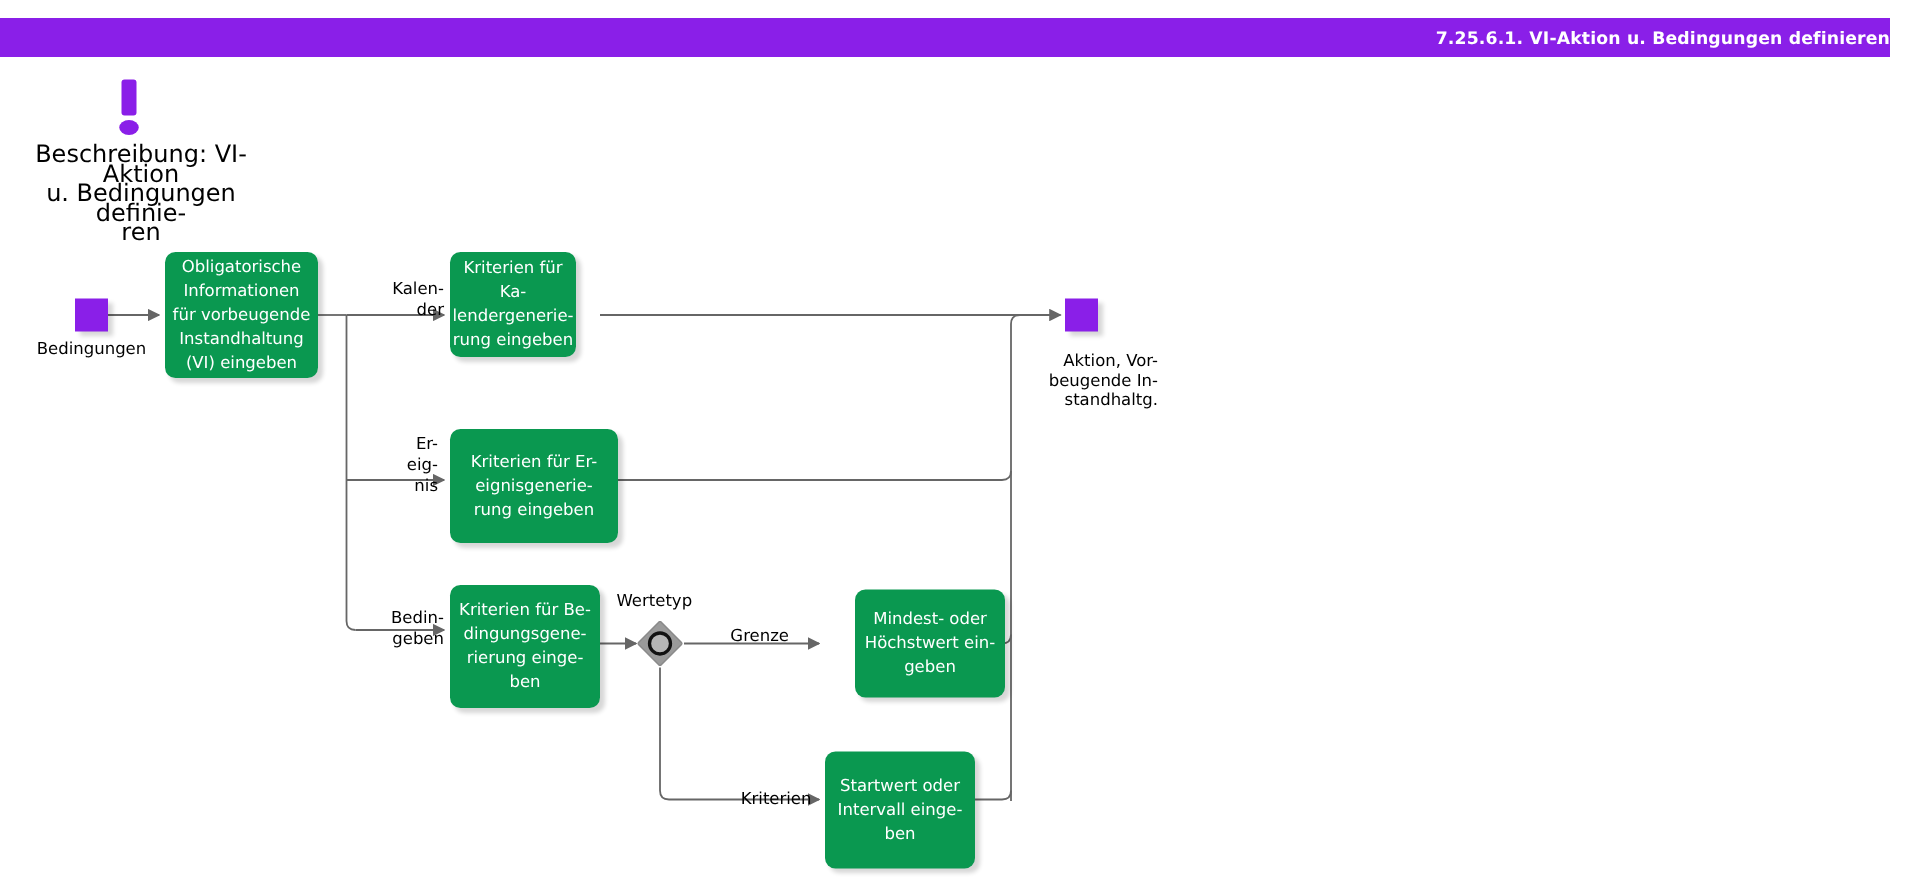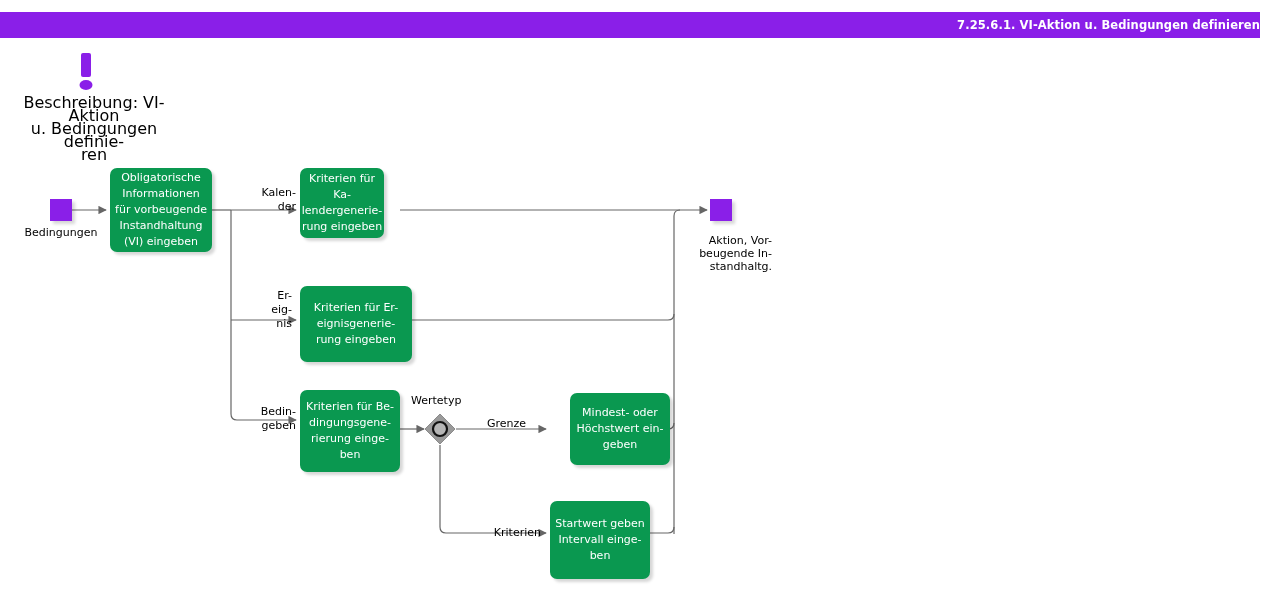--- a/index.html
+++ b/index.html
@@ -223,21 +223,21 @@
 ben</span>
   </div>
 
   <div class="act" style="left:550px; top:393px; width:100px; height:72px;margin-left:20px;">
     <span class="act-label">Mindest- oder
 Höchstwert ein-
 geben</span>
   </div>
 
   <div class="act" style="left:550px; top:501px; width:100px; height:78px;">
-    <span class="act-label">Startwert geben
+    <span class="act-label">Startwert oder
 Intervall einge-
 ben</span>
   </div>
 
   <div class="gateway-title" style="left:411px; top:394px;">Wertetyp</div>
   <svg class="gateway" style="left:425px; top:414px;" viewBox="0 0 30 30">
     <polygon points="15,0 30,15 15,30 0,15" fill="#9a9a9a" stroke="#8a8a8a" stroke-width="1"></polygon>
     <circle cx="15" cy="15" r="7" fill="#b5b5b5" stroke="#111111" stroke-width="2.2"></circle>
   </svg>
 

